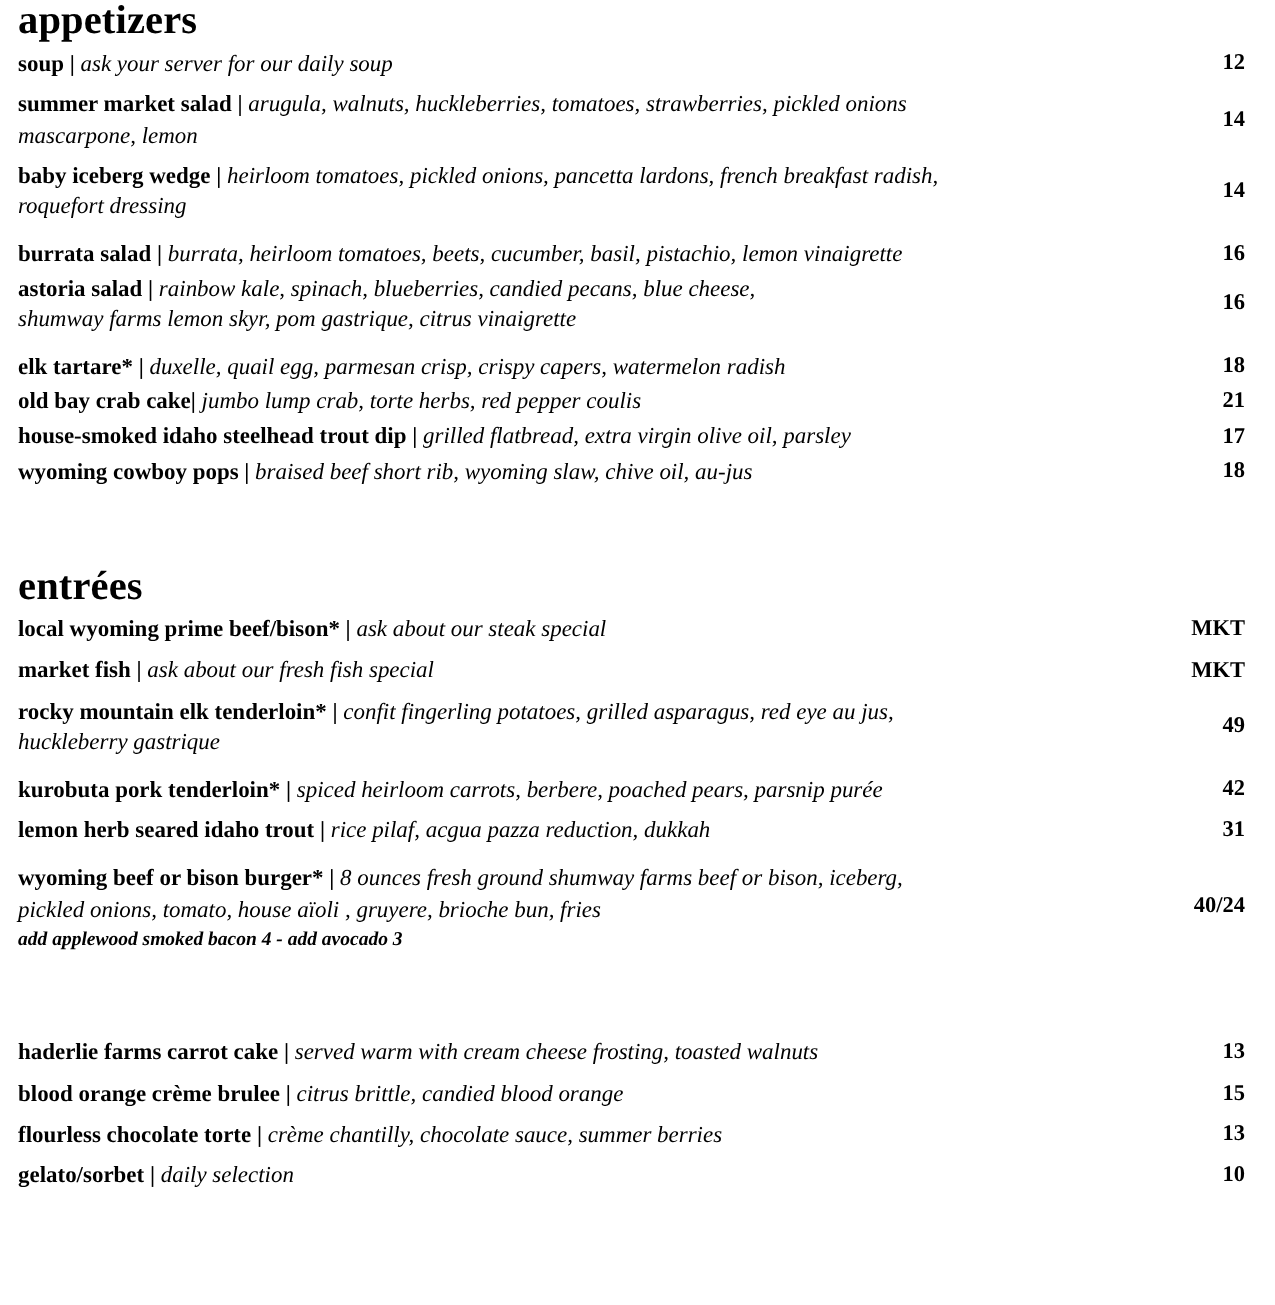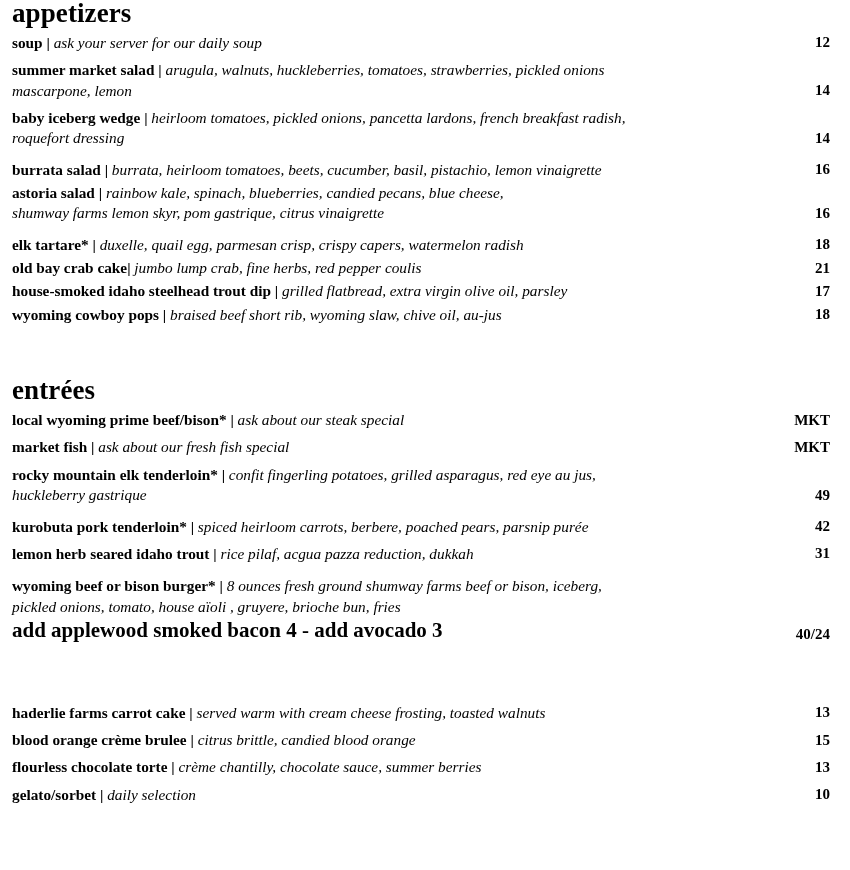--- a/index.html
+++ b/index.html
@@ -30,21 +30,21 @@
     font-weight: bold;
     letter-spacing: 0.1px;
     line-height: 1.0;
     margin: 0;
     padding: 0;
   }
 
   
   .item {
     display: flex;
-    align-items: flex-end;
+    align-items: center;
     justify-content: space-between;
     width: 100%;
   }
   .item-text {
     flex: 1 1 auto;
     min-width: 0;
     font-size: 15.3px;
     line-height: 1.33;
   }
   .item-name {
@@ -70,22 +70,23 @@
     font-style: normal;
     white-space: nowrap;
   }
   .desc-cont {
     font-style: italic;
     font-size: 15.3px;
     line-height: 1.33;
     display: block;
   }
   .addon-line {
-    font-weight: bold;
-    font-size: 21px;
+    font-style: italic;
+    font-weight: bold;
+    font-size: 13px;
     line-height: 1.33;
     display: block;
   }
   .gap-sm  { height: 7px; }
   .gap-xs  { height: 3px; }
   .gap-md  { height: 11px; }
   .gap-astoria { height: 9px; }
   .gap-section-entrees { height: 52px; }
   .gap-section-dessert { height: 52px; }
   .gap-after-heading { height: 6px; }
@@ -147,21 +148,21 @@
     <div class="item">
       <div class="item-text">
         <span class="item-name">elk tartare*</span><span class="item-sep"> | </span><span class="item-desc">duxelle, quail egg, parmesan crisp, crispy capers, watermelon radish</span>
       </div>
       <div class="item-price">18</div>
     </div>
     <div class="gap-xs"></div>
 
     <div class="item">
       <div class="item-text">
-        <span class="item-name">old bay crab cake</span><span class="item-sep">| </span><span class="item-desc">jumbo lump crab, fine herbs, red pepper coulis</span>
+        <span class="item-name">old bay crab cake</span><span class="item-sep">| </span><span class="item-desc">jumbo lump crab, torte herbs, red pepper coulis</span>
       </div>
       <div class="item-price">21</div>
     </div>
     <div class="gap-xs"></div>
 
     <div class="item">
       <div class="item-text">
         <span class="item-name">house-smoked idaho steelhead trout dip</span><span class="item-sep"> | </span><span class="item-desc">grilled flatbread, extra virgin olive oil, parsley</span>
       </div>
       <div class="item-price">17</div>

